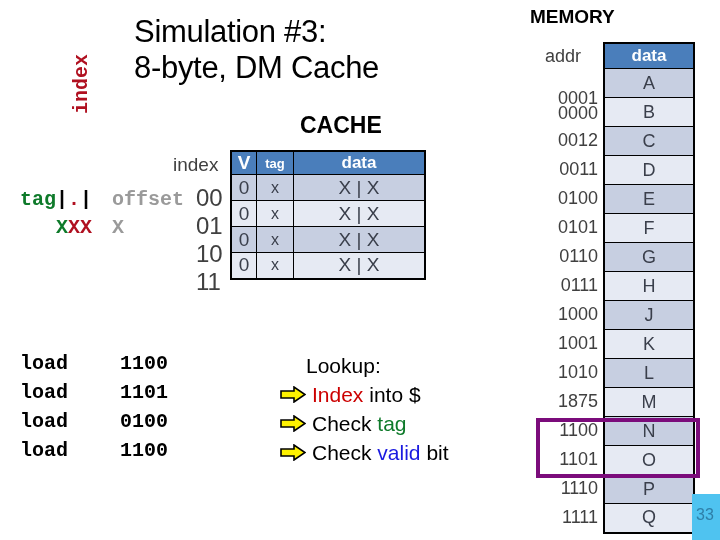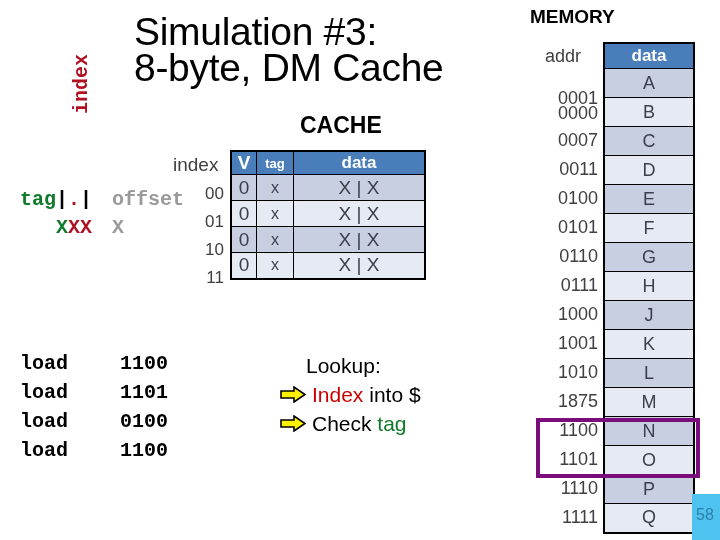--- a/index.html
+++ b/index.html
@@ -5,21 +5,21 @@
   html,body{margin:0;padding:0;}
   body{
     width:720px;height:540px;background:#ffffff;position:relative;overflow:hidden;
     font-family:"Liberation Sans", sans-serif;
   }
   .abs{position:absolute;}
 
   
   #title{
     left:134px;top:14px;width:360px;
-    font-size:39px;line-height:36px;color:#000000;font-weight:normal;
+    font-size:31px;line-height:36px;color:#000000;font-weight:normal;
     letter-spacing:-0.3px;
   }
 
   
   #addr-diagram{left:8px;top:56px;width:210px;height:110px;}
   #idx-rot{
     position:absolute;left:62px;top:58px;
     transform:rotate(-90deg);transform-origin:left top;
     font-family:"Liberation Mono", monospace;font-size:20px;font-weight:bold;
     color:#B01020;white-space:nowrap;letter-spacing:0px;
@@ -51,21 +51,21 @@
   #cache-table thead th.h-v{font-size:19px;width:24px;}
   #cache-table thead th.h-tag{font-size:13px;width:36px;}
   #cache-table thead th.h-data{font-size:17px;width:130px;}
   #cache-table tbody tr{height:26px;}
   #cache-table tbody tr.odd td{background:#C7CFE1;}
   #cache-table tbody tr.even td{background:#E6EAF3;}
   #cache-table tbody td{font-size:19px;color:#3A3F4B;}
   #cache-table tbody td.c-v{font-size:19px;}
   #cache-table tbody td.c-tag-cell{font-size:16px;}
   .cache-row-index{
-    position:absolute;left:196px;font-size:17px;color:#404040;text-align:right;width:28px;
+    position:absolute;left:196px;font-size:24px;color:#404040;text-align:left;width:28px;
   }
 
   
   #memory-label{left:530px;top:6px;font-size:19px;font-weight:bold;color:#000;}
   #mem-addr-head{left:545px;top:46px;font-size:18px;color:#404040;}
   #mem-table{left:603px;top:42px;border-collapse:collapse;border:2px solid #000;}
   #mem-table td,#mem-table th{
     border:1px solid #000;padding:0;text-align:center;vertical-align:middle;width:88px;
   }
   #mem-table thead th{background:#4A7EBB;color:#fff;font-weight:bold;font-size:17px;height:24px;}
@@ -215,21 +215,21 @@
         <td>P</td>
       </tr>
     <tr class="even">
         <td>Q</td>
       </tr>
   </tbody>
 </table>
 
 <div class="abs mem-addr" style="top:72px;margin-top:31px;">0000</div>
 <div class="abs mem-addr" style="top:88px;">0001</div>
-<div class="abs mem-addr" style="top:130px;">0007</div>
+<div class="abs mem-addr" style="top:130px;">0012</div>
 <div class="abs mem-addr" style="top:159px;">0011</div>
 <div class="abs mem-addr" style="top:188px;">0100</div>
 <div class="abs mem-addr" style="top:217px;">0101</div>
 <div class="abs mem-addr" style="top:246px;">0110</div>
 <div class="abs mem-addr" style="top:275px;">0111</div>
 <div class="abs mem-addr" style="top:304px;">1000</div>
 <div class="abs mem-addr" style="top:333px;">1001</div>
 <div class="abs mem-addr" style="top:362px;">1010</div>
 <div class="abs mem-addr" style="top:391px;">1875</div>
 <div class="abs mem-addr" style="top:420px;">1100</div>
@@ -268,16 +268,22 @@
     <span class="lookup-text"><span class="t-red">Index</span><span> into $</span></span>
   </div>
 
   <div class="lookup-row">
     <svg class="arrow-ico" viewBox="0 0 26 17">
       <polygon points="1,5 14,5 14,1 25,8.5 14,16 14,12 1,12" fill="#FFF200" stroke="#000000" stroke-width="1.6" stroke-linejoin="miter"></polygon>
     </svg>
     <span class="lookup-text"><span>Check </span><span class="t-green">tag</span></span>
   </div>
 
+  <div class="lookup-row">
+    <svg class="arrow-ico" viewBox="0 0 26 17">
+      <polygon points="1,5 14,5 14,1 25,8.5 14,16 14,12 1,12" fill="#FFF200" stroke="#000000" stroke-width="1.6" stroke-linejoin="miter"></polygon>
+    </svg>
+    <span class="lookup-text"><span>Check </span><span class="t-blue">valid</span><span> bit</span></span>
+  </div>
 </div>
 
 <div class="abs" id="page-badge"></div>
-<div id="page-num">58</div>
+<div id="page-num">33</div>
 
 </body></html>

